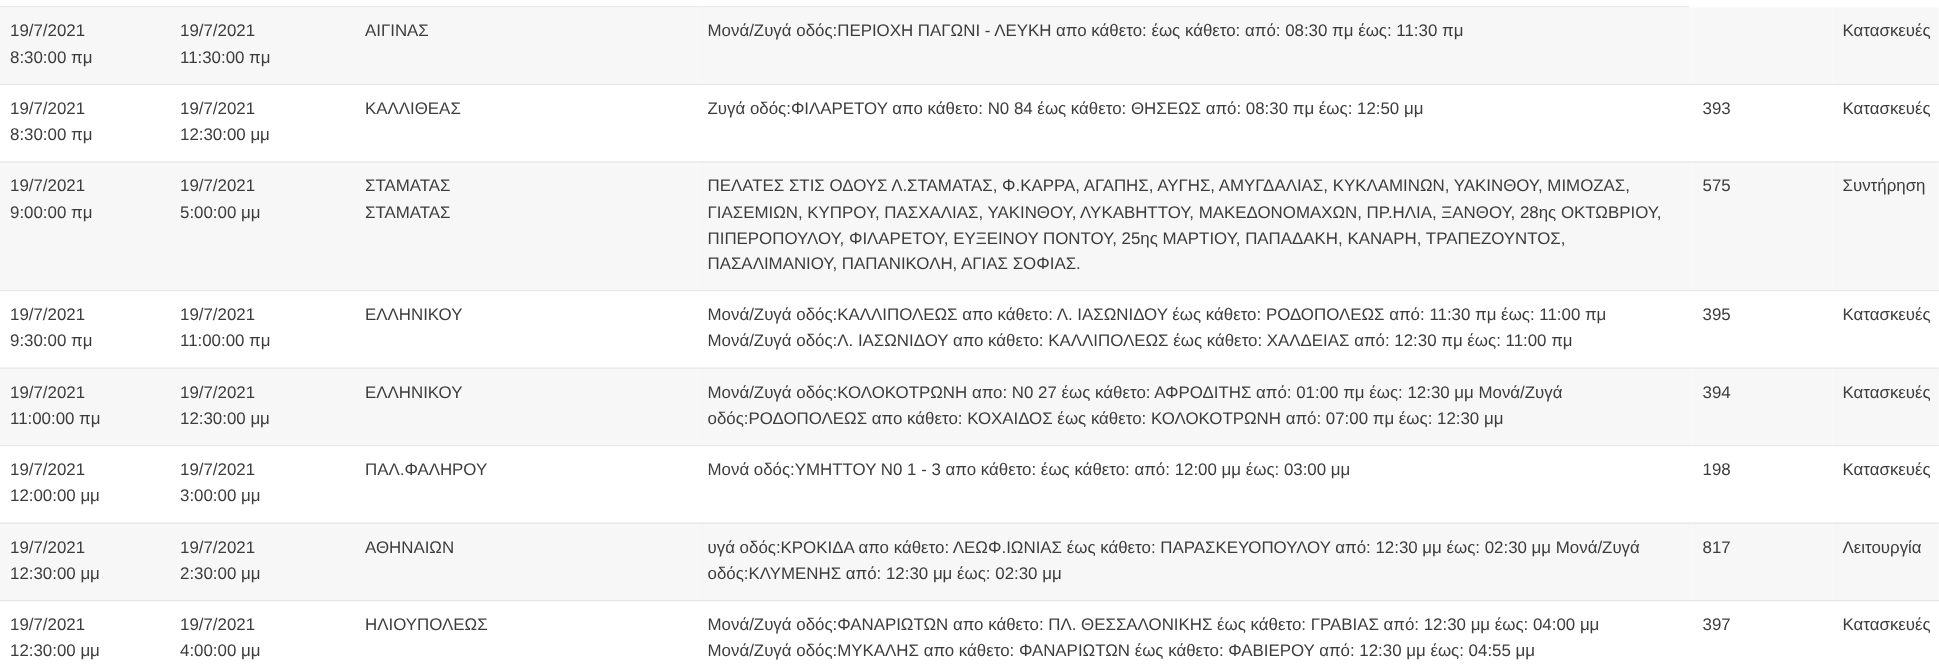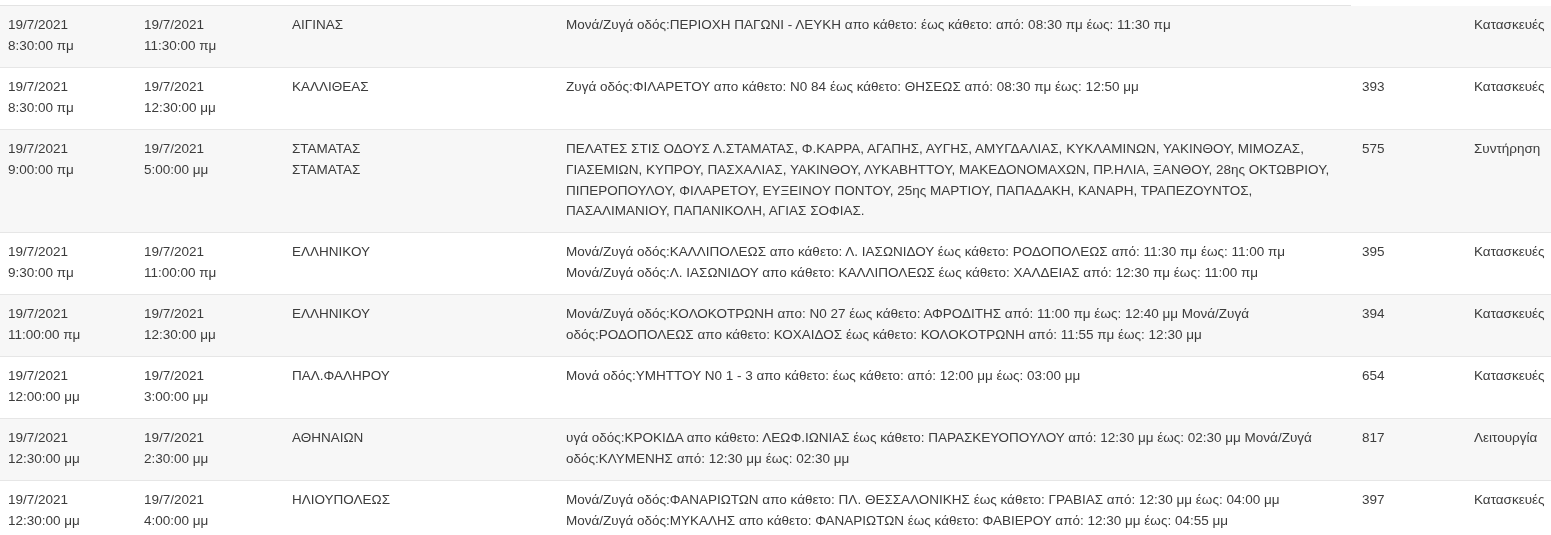--- a/index.html
+++ b/index.html
@@ -152,43 +152,43 @@
           <span class="cell-line">11:00:00 πμ</span>
         </td>
         <td class="col-to">
           <span class="cell-line">19/7/2021</span>
           <span class="cell-line">12:30:00 μμ</span>
         </td>
         <td class="col-area">
           <span class="cell-line">ΕΛΛΗΝΙΚΟΥ</span>
         </td>
         <td class="col-desc">
-          <span class="desc-line">Μονά/Ζυγά οδός:ΚΟΛΟΚΟΤΡΩΝΗ απο: Ν0 27 έως κάθετο: ΑΦΡΟΔΙΤΗΣ από: 11:00 πμ έως: 12:40 μμ Μονά/Ζυγά</span>
-          <span class="desc-line">οδός:ΡΟΔΟΠΟΛΕΩΣ απο κάθετο: ΚΟΧΑΙΔΟΣ έως κάθετο: ΚΟΛΟΚΟΤΡΩΝΗ από: 11:55 πμ έως: 12:30 μμ</span>
+          <span class="desc-line">Μονά/Ζυγά οδός:ΚΟΛΟΚΟΤΡΩΝΗ απο: Ν0 27 έως κάθετο: ΑΦΡΟΔΙΤΗΣ από: 01:00 πμ έως: 12:30 μμ Μονά/Ζυγά</span>
+          <span class="desc-line">οδός:ΡΟΔΟΠΟΛΕΩΣ απο κάθετο: ΚΟΧΑΙΔΟΣ έως κάθετο: ΚΟΛΟΚΟΤΡΩΝΗ από: 07:00 πμ έως: 12:30 μμ</span>
         </td>
         <td class="col-num num">394</td>
         <td class="col-type type">Κατασκευές</td>
       </tr>
 
       <tr class="row-odd">
         <td class="col-from">
           <span class="cell-line">19/7/2021</span>
           <span class="cell-line">12:00:00 μμ</span>
         </td>
         <td class="col-to">
           <span class="cell-line">19/7/2021</span>
           <span class="cell-line">3:00:00 μμ</span>
         </td>
         <td class="col-area">
           <span class="cell-line">ΠΑΛ.ΦΑΛΗΡΟΥ</span>
         </td>
         <td class="col-desc">
           <span class="desc-line">Μονά οδός:ΥΜΗΤΤΟΥ Ν0 1 - 3 απο κάθετο: έως κάθετο: από: 12:00 μμ έως: 03:00 μμ</span>
         </td>
-        <td class="col-num num">654</td>
+        <td class="col-num num">198</td>
         <td class="col-type type">Κατασκευές</td>
       </tr>
 
       <tr class="row-even">
         <td class="col-from">
           <span class="cell-line">19/7/2021</span>
           <span class="cell-line">12:30:00 μμ</span>
         </td>
         <td class="col-to">
           <span class="cell-line">19/7/2021</span>

